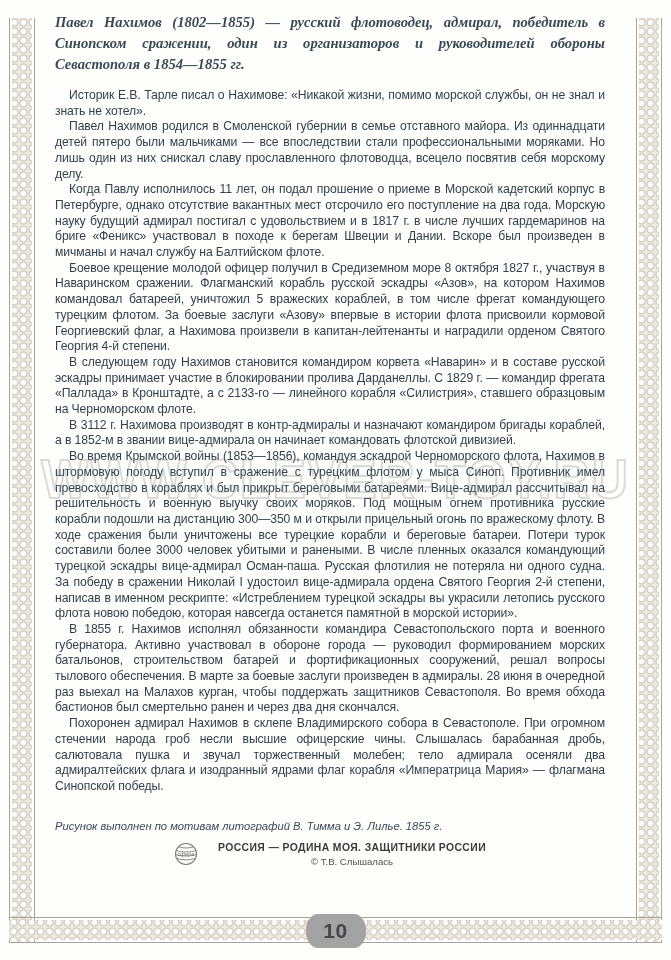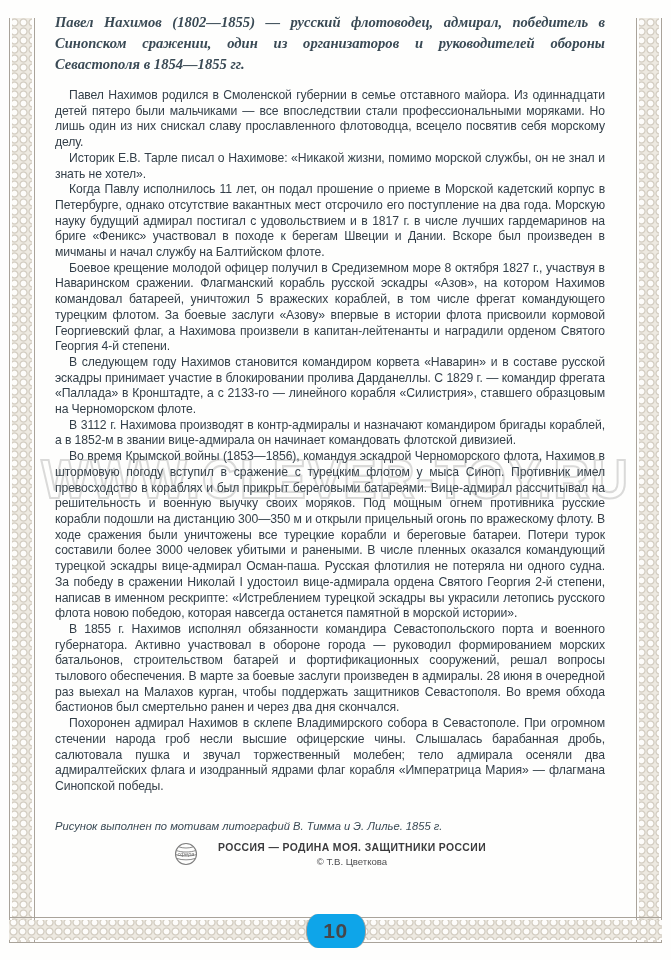--- a/index.html
+++ b/index.html
@@ -30,21 +30,21 @@
     left:9px;right:9px;bottom:17px;height:20px;
     padding:2px 0;
     border-top:1px solid #a9a39a;
     border-bottom:1px solid #a9a39a;
   }
   .page-number-patch{
     position:absolute;
     left:50%;bottom:12px;
     transform:translateX(-50%);
     width:58px;height:34px;
-    background:#0ea5e9;
+    background:#a3a3a3;
     border-left:1px solid #a9a39a;
     border-right:1px solid #a9a39a;
     border-radius:12px/16px;
     display:flex;align-items:center;justify-content:center;
   }
   .page-number{
     font-size:21px;font-weight:bold;color:#45474b;
     letter-spacing:0.5px;
   }
   
@@ -119,22 +119,22 @@
   <div class="lace lace-bottom"></div>
 
   <div class="page-number-patch">
     <span class="page-number">10</span>
   </div>
 
   <div id="content">
     <p class="lead">Павел Нахимов (1802—1855) — русский флотоводец, адмирал, победитель в Синопском сражении, один из организаторов и руководителей обороны Севастополя в 1854—1855 гг.</p>
 
     <div>
+        <p class="body-para">Историк Е.В. Тарле писал о Нахимове: «Никакой жизни, помимо морской службы, он не знал и знать не хотел».</p>
         <p class="body-para">Павел Нахимов родился в Смоленской губернии в семье отставного майора. Из одиннадцати детей пятеро были мальчиками — все впоследствии стали профессиональными моряками. Но лишь один из них снискал славу прославленного флотоводца, всецело посвятив себя морскому делу.</p>
-        <p class="body-para">Историк Е.В. Тарле писал о Нахимове: «Никакой жизни, помимо морской службы, он не знал и знать не хотел».</p>
         <p class="body-para">Когда Павлу исполнилось 11 лет, он подал прошение о приеме в Морской кадетский корпус в Петербурге, однако отсутствие вакантных мест отсрочило его поступление на два года. Морскую науку будущий адмирал постигал с удовольствием и в 1817 г. в числе лучших гардемаринов на бриге «Феникс» участвовал в походе к берегам Швеции и Дании. Вскоре был произведен в мичманы и начал службу на Балтийском флоте.</p>
         <p class="body-para">Боевое крещение молодой офицер получил в Средиземном море 8 октября 1827 г., участвуя в Наваринском сражении. Флагманский корабль русской эскадры «Азов», на котором Нахимов командовал батареей, уничтожил 5 вражеских кораблей, в том числе фрегат командующего турецким флотом. За боевые заслуги «Азову» впервые в истории флота присвоили кормовой Георгиевский флаг, а Нахимова произвели в капитан-лейтенанты и наградили орденом Святого Георгия 4-й степени.</p>
         <p class="body-para">В следующем году Нахимов становится командиром корвета «Наварин» и в составе русской эскадры принимает участие в блокировании пролива Дарданеллы. С 1829 г. — командир фрегата «Паллада» в Кронштадте, а с 2133-го — линейного корабля «Силистрия», ставшего образцовым на Черноморском флоте.</p>
         <p class="body-para">В 3112 г. Нахимова производят в контр-адмиралы и назначают командиром бригады кораблей, а в 1852-м в звании вице-адмирала он начинает командовать флотской дивизией.</p>
         <p class="body-para">Во время Крымской войны (1853—1856), командуя эскадрой Черноморского флота, Нахимов в штормовую погоду вступил в сражение с турецким флотом у мыса Синоп. Противник имел превосходство в кораблях и был прикрыт береговыми батареями. Вице-адмирал рассчитывал на решительность и военную выучку своих моряков. Под мощным огнем противника русские корабли подошли на дистанцию 300—350 м и открыли прицельный огонь по вражескому флоту. В ходе сражения были уничтожены все турецкие корабли и береговые батареи. Потери турок составили более 3000 человек убитыми и ранеными. В числе пленных оказался командующий турецкой эскадры вице-адмирал Осман-паша. Русская флотилия не потеряла ни одного судна. За победу в сражении Николай I удостоил вице-адмирала ордена Святого Георгия 2-й степени, написав в именном рескрипте: «Истреблением турецкой эскадры вы украсили летопись русского флота новою победою, которая навсегда останется памятной в морской истории».</p>
         <p class="body-para">В 1855 г. Нахимов исполнял обязанности командира Севастопольского порта и военного губернатора. Активно участвовал в обороне города — руководил формированием морских батальонов, строительством батарей и фортификационных сооружений, решал вопросы тылового обеспечения. В марте за боевые заслуги произведен в адмиралы. 28 июня в очередной раз выехал на Малахов курган, чтобы поддержать защитников Севастополя. Во время обхода бастионов был смертельно ранен и через два дня скончался.</p>
         <p class="body-para">Похоронен адмирал Нахимов в склепе Владимирского собора в Севастополе. При огромном стечении народа гроб несли высшие офицерские чины. Слышалась барабанная дробь, салютовала пушка и звучал торжественный молебен; тело адмирала осеняли два адмиралтейских флага и изодранный ядрами флаг корабля «Императрица Мария» — флагмана Синопской победы.</p>
       </div>
 
     <p class="caption">Рисунок выполнен по мотивам литографий В. Тимма и Э. Лилье. 1855 г.</p>
@@ -143,20 +143,20 @@
       <svg class="logo" width="24" height="24" viewBox="0 0 24 24">
         <circle cx="12" cy="12" r="10.5" fill="none" stroke="#7e7e7e" stroke-width="1.1"></circle>
         <path d="M2.5 8.5 C 7 10.5, 17 10.5, 21.5 8.5" fill="none" stroke="#7e7e7e" stroke-width="0.9"></path>
         <path d="M1.6 12.5 C 7 14.5, 17 14.5, 22.4 12.5" fill="none" stroke="#7e7e7e" stroke-width="0.9"></path>
         <path d="M3 16.5 C 7.5 18.3, 16.5 18.3, 21 16.5" fill="none" stroke="#7e7e7e" stroke-width="0.9"></path>
         <path d="M4.5 4.8 C 9 6.4, 15 6.4, 19.5 4.8" fill="none" stroke="#7e7e7e" stroke-width="0.9"></path>
         <text x="12" y="13.6" text-anchor="middle" font-size="5.6" font-style="italic" fill="#6f6f6f" font-family="Liberation Sans, sans-serif">сфера</text>
       </svg>
       <div class="footer-text">
         <div class="series-title">РОССИЯ — РОДИНА МОЯ. ЗАЩИТНИКИ РОССИИ</div>
-        <div class="copyright">© Т.В. Цветкова</div>
+        <div class="copyright">© Т.В. Слышалась</div>
       </div>
     </div>
   </div>
 
   <div class="watermark">WWW.CLEVER-TOY.RU</div>
 
 </div>
 
 </body></html>

